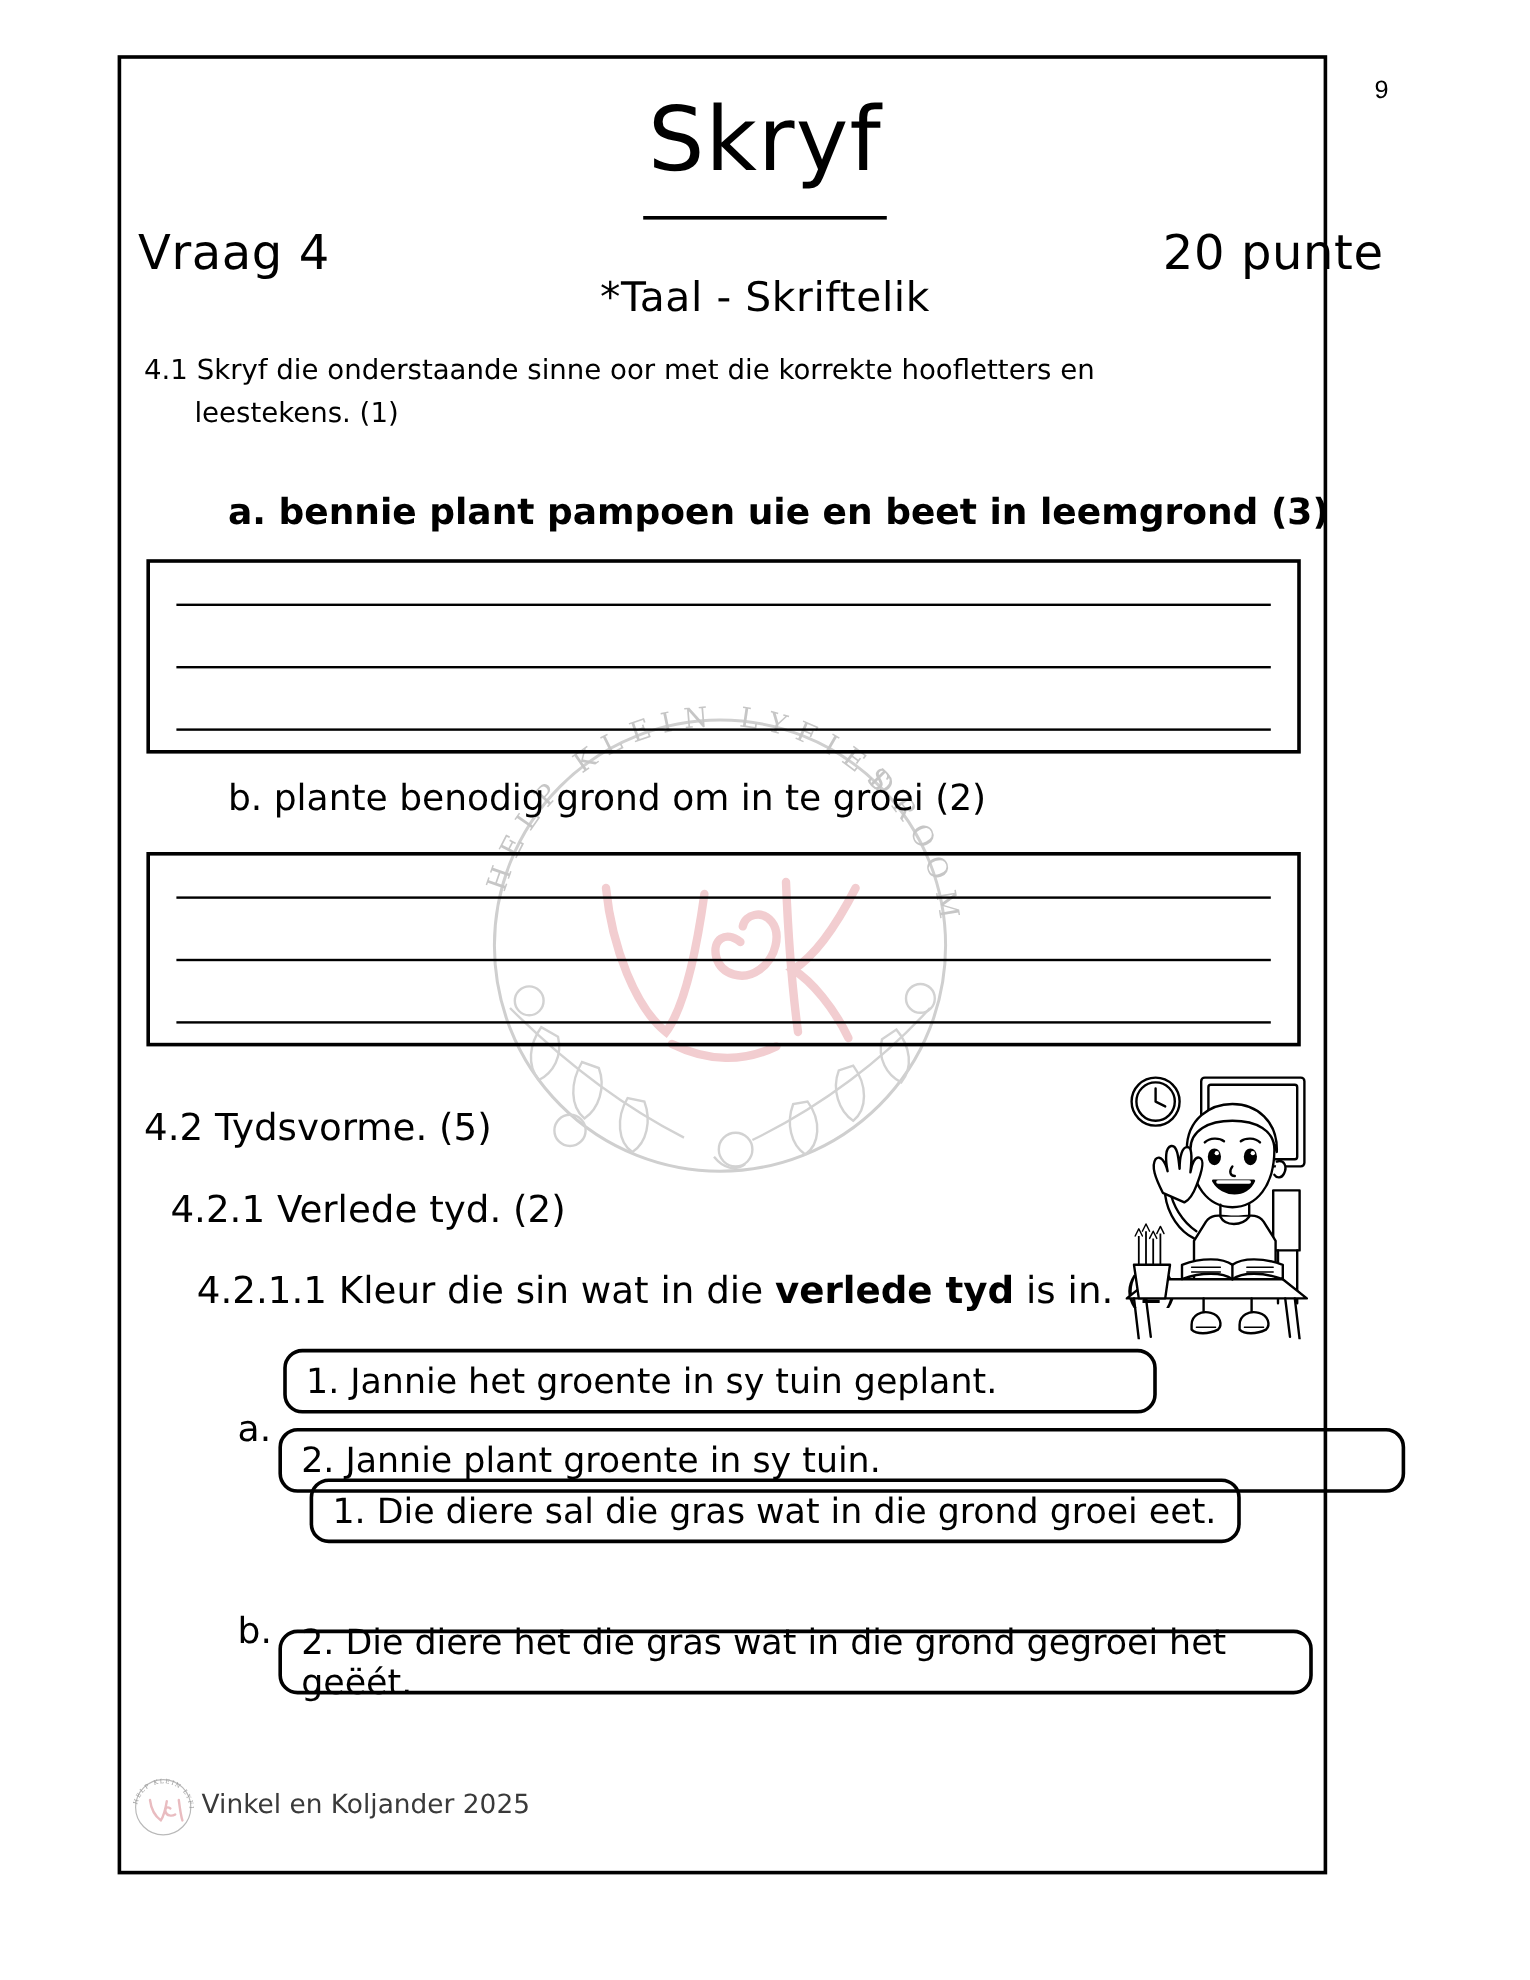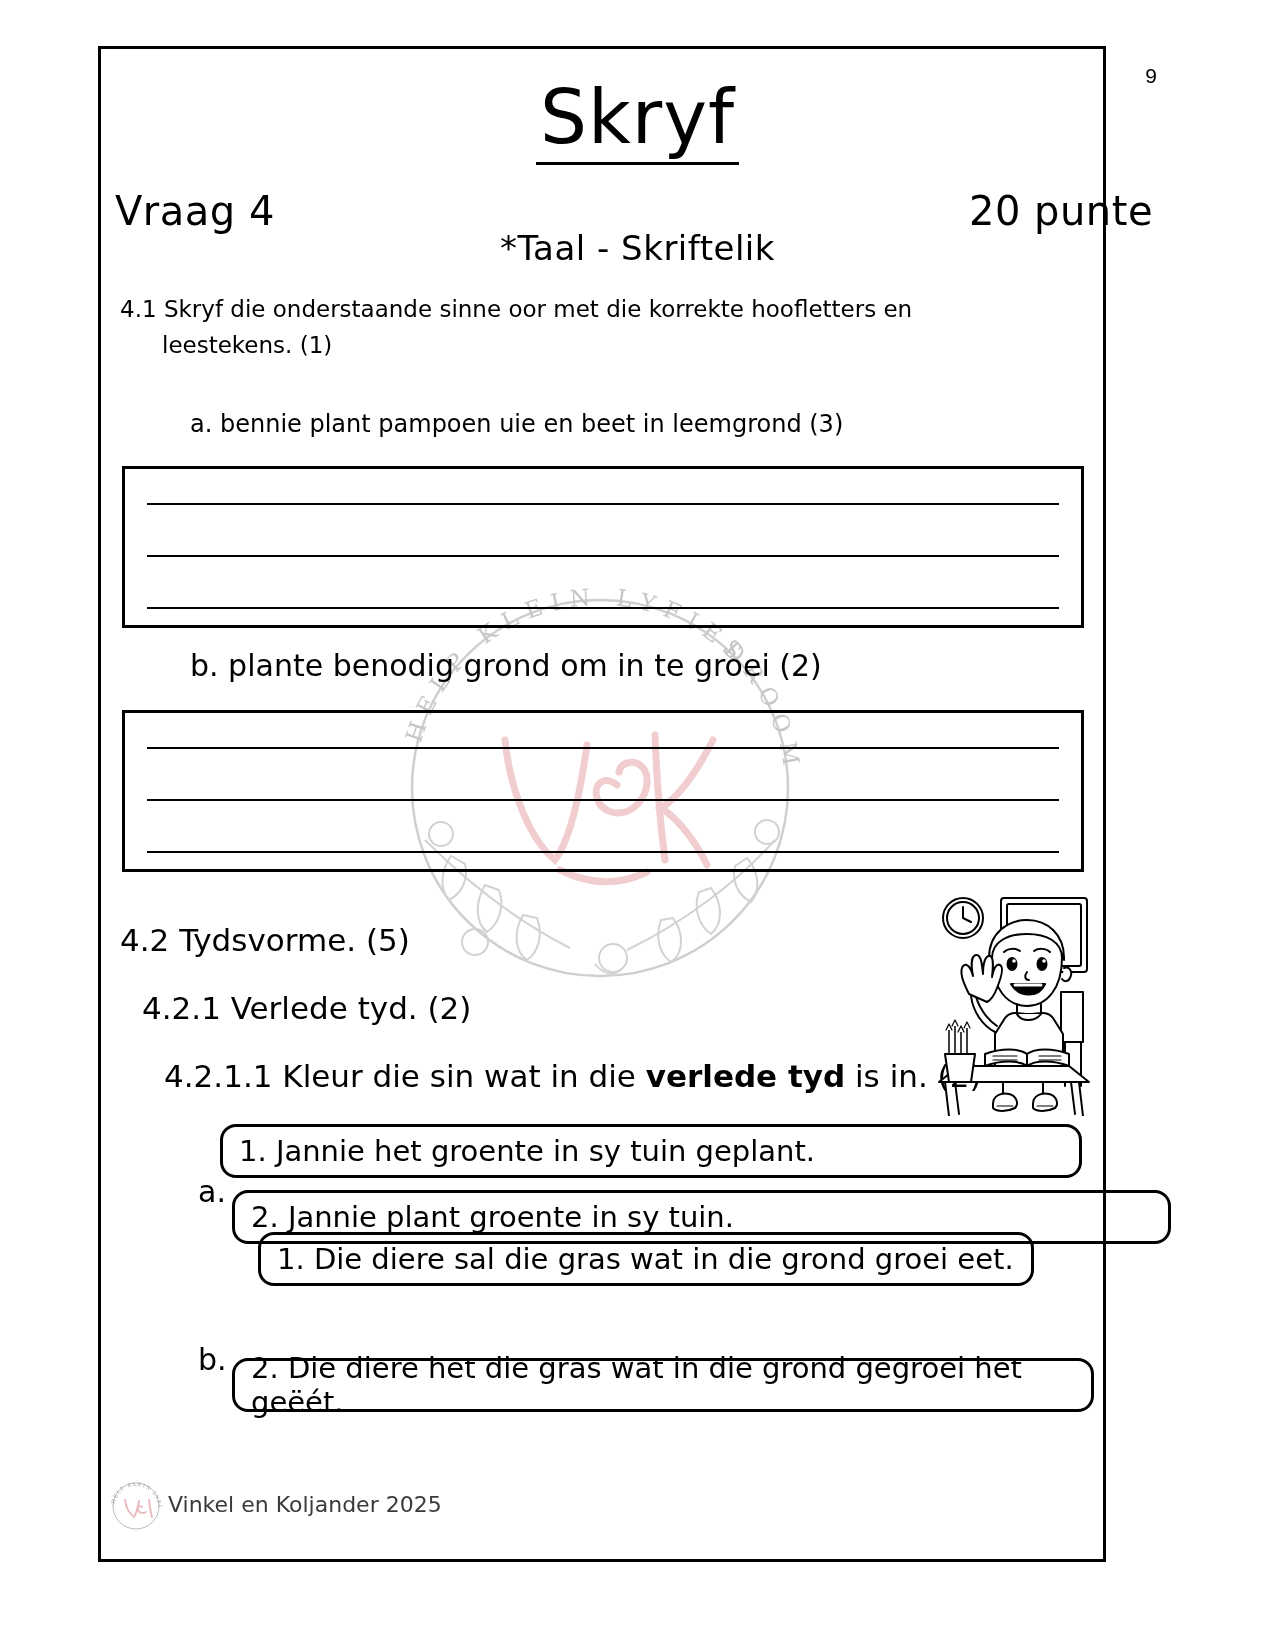--- a/index.html
+++ b/index.html
@@ -68,21 +68,21 @@
     top: 74px;
     text-align: center;
     font-size: 74px;
     font-family: "DejaVu Sans", sans-serif;
     font-weight: 400;
     letter-spacing: 1px;
     color: #000;
   }
   .title span {
     border-bottom: 3px solid #000;
-    padding: 0 4px 2px 4px;
+    padding: 0 4px 20px 4px;
   }
 
   .vraag {
     position: absolute;
     left: 115px;
     top: 188px;
     font-size: 40px;
     letter-spacing: 0.5px;
   }
   .punte {
@@ -111,21 +111,22 @@
   }
   .q41 .cont {
     display: block;
     padding-left: 42px;
   }
 
   .sub-a {
     position: absolute;
     left: 190px;
     top: 410px;
-    font-size: 24px;
+    font-size: 30px;
+    font-weight: bold;
   }
   .sub-b {
     position: absolute;
     left: 190px;
     top: 648px;
     font-size: 30px;
   }
 
   
   .answer-box {
@@ -176,21 +177,21 @@
     border-radius: 16px;
     box-sizing: border-box;
     height: 54px;
     display: flex;
     align-items: center;
     padding-left: 16px;
     font-size: 29px;
     background: transparent;
     z-index: 5;
   }
-  .opt.a1 { left: 220px; top: 1124px; width: 862px; }
+  .opt.a1 { left: 236px; top: 1124px; width: 728px; }
   .opt.a2 { left: 232px; top: 1190px; width: 939px; }
   .opt.b1 { left: 232px; top: 1232px; width: 776px; margin-left: 26px; }
   .opt.b2 { left: 232px; top: 1358px; width: 862px; }
 
   .grp-label {
     position: absolute;
     font-size: 30px;
     z-index: 5;
   }
   .grp-label.la { left: 198px; top: 1174px; }

